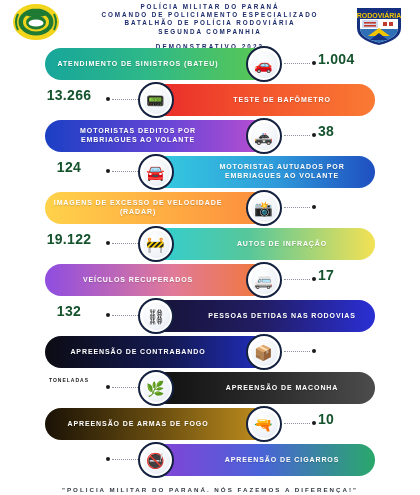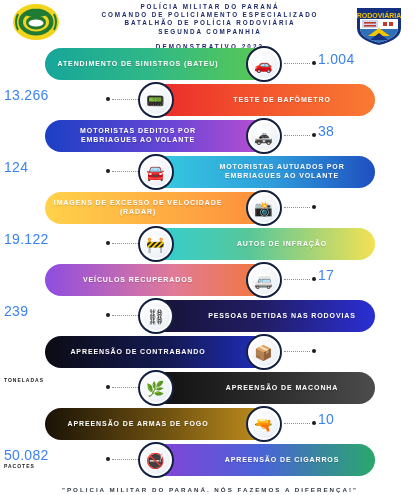--- a/index.html
+++ b/index.html
@@ -65,31 +65,31 @@
   
   .conn{
     position:absolute;top:15px;height:1px;
     border-top:1.4px dotted #8d93a0;z-index:1;
   }
   .dot{
     position:absolute;top:13px;width:4px;height:4px;border-radius:50%;
     background:#1b1b1b;z-index:2;
   }
   .numbox{position:absolute;top:4px;text-align:center;line-height:1;}
-  .num{font-size:14px;font-weight:normal;color:#3b82f6;letter-spacing:.3px;white-space:nowrap;}
+  .num{font-size:14px;font-weight:bold;color:#14532d;letter-spacing:.3px;white-space:nowrap;}
   .sub{font-size:5px;font-weight:bold;color:#222222;letter-spacing:1px;margin-top:2px;}
 
   
   .row.lrow .conn{left:284px;width:26px;}
   .row.lrow .dot{left:312px;}
   .row.lrow .numbox{left:318px;width:96px;text-align:left;}
   
   .row.rrow .conn{left:112px;width:26px;}
   .row.rrow .dot{left:106px;}
-  .row.rrow .numbox{left:4px;width:98px;text-align:left;}
+  .row.rrow .numbox{left:20px;width:98px;text-align:center;}
 
   
   .footer{
     position:absolute;left:0;right:0;bottom:2px;text-align:center;
     font-size:6.2px;font-weight:bold;letter-spacing:2px;color:#333a44;
     white-space:nowrap;
   }
 </style>
 </head>
 <body>
@@ -227,21 +227,21 @@
       <div class="row rrow">
         <div class="pill right" style="background: linear-gradient(90deg, rgb(20, 18, 51) 0%, rgb(34, 29, 99) 50%, rgb(42, 47, 212) 100%);">
           <div class="pill-label">PESSOAS DETIDAS NAS RODOVIAS</div>
         </div>
         <div class="bubble">
           <div class="inner">⛓</div>
         </div>
         <div class="conn"></div>
         <div class="dot"></div>
         <div class="numbox">
-          <div class="num">239</div>
+          <div class="num">132</div>
         </div>
       </div>
       <div class="row lrow">
         <div class="pill left" style="background: linear-gradient(90deg, rgb(12, 12, 20) 0%, rgb(20, 26, 85) 55%, rgb(34, 48, 201) 100%);">
           <div class="pill-label">APREENSÃO DE CONTRABANDO</div>
         </div>
         <div class="bubble">
           <div class="inner">📦</div>
         </div>
         <div class="conn"></div>
@@ -275,21 +275,17 @@
       </div>
       <div class="row rrow">
         <div class="pill right" style="background: linear-gradient(90deg, rgb(139, 63, 214) 0%, rgb(74, 99, 216) 50%, rgb(42, 168, 107) 100%);">
           <div class="pill-label">APREENSÃO DE CIGARROS</div>
         </div>
         <div class="bubble">
           <div class="inner">🚭</div>
         </div>
         <div class="conn"></div>
         <div class="dot"></div>
-        <div class="numbox">
-          <div class="num">50.082</div>
-          <div class="sub">PACOTES</div>
-        </div>
       </div>
     </div>
 
   <div class="footer">"POLICIA MILITAR DO PARANÁ. NÓS FAZEMOS A DIFERENÇA!"</div>
 </div>
 
 </body></html>

